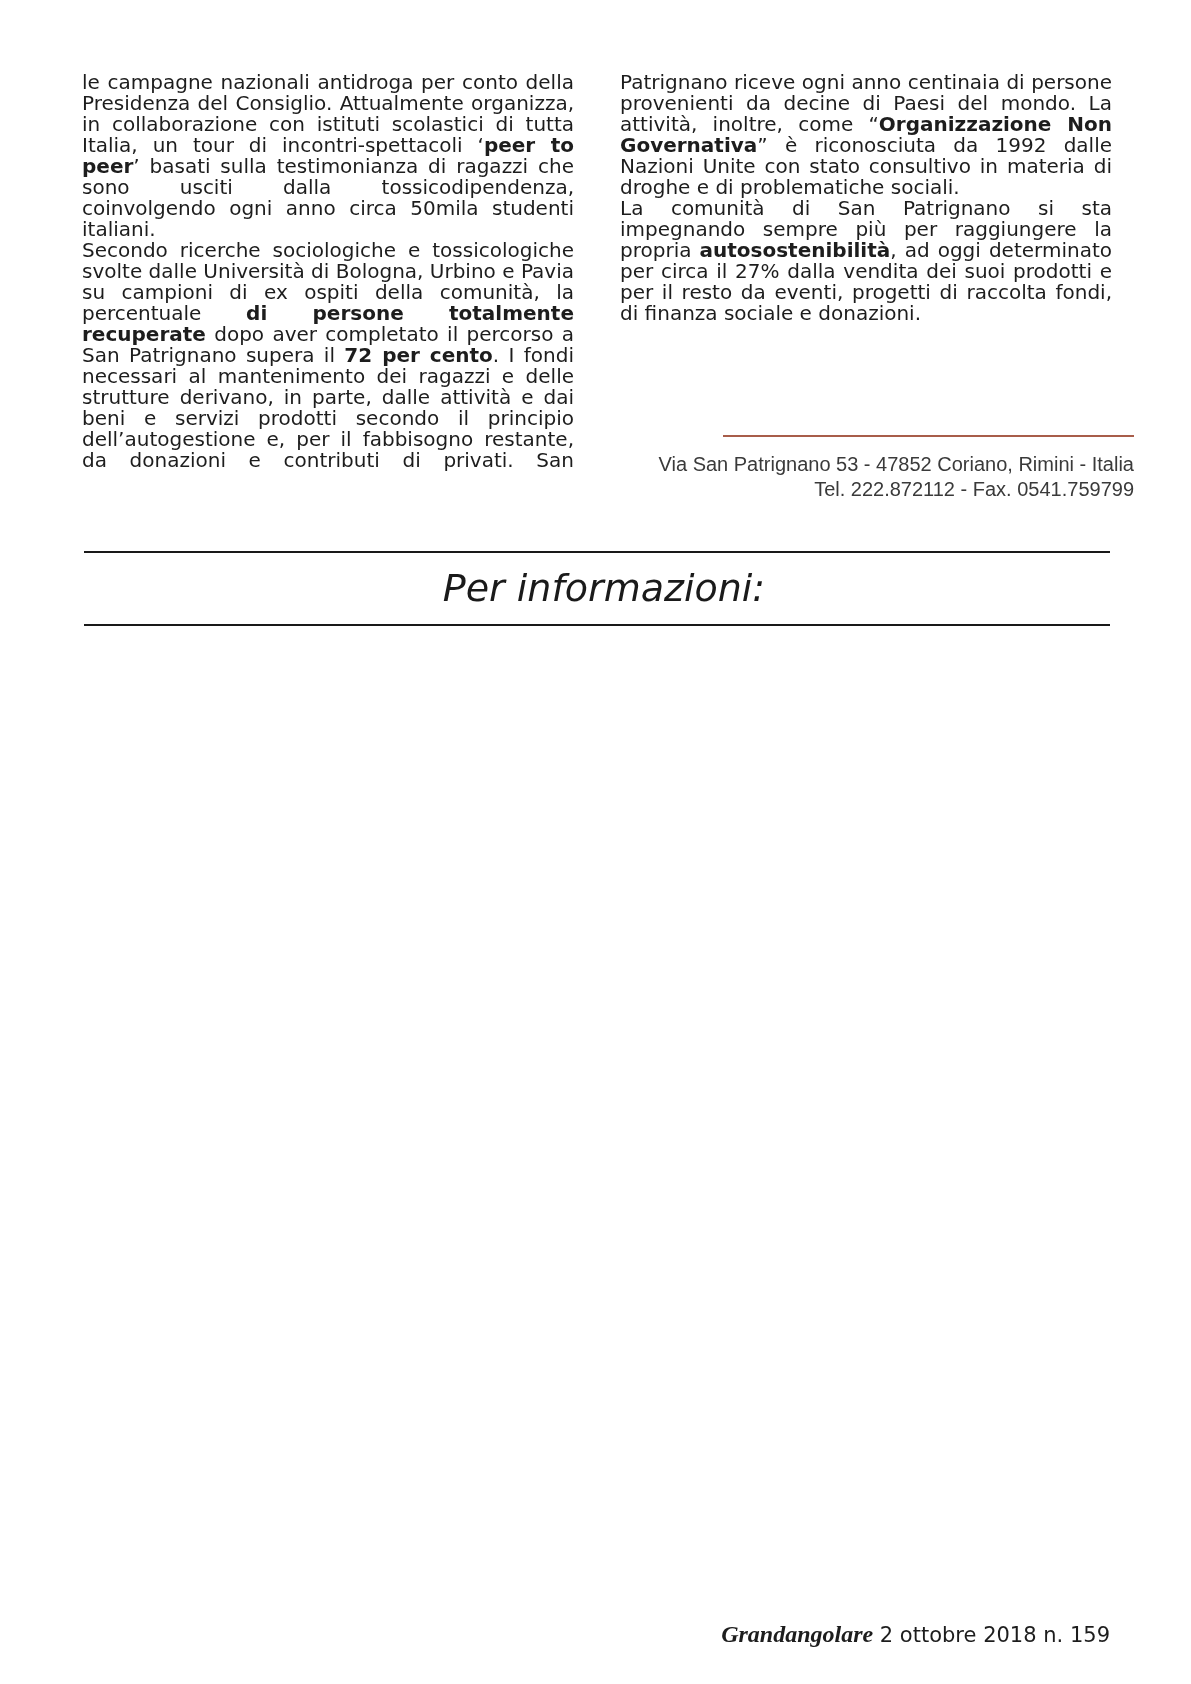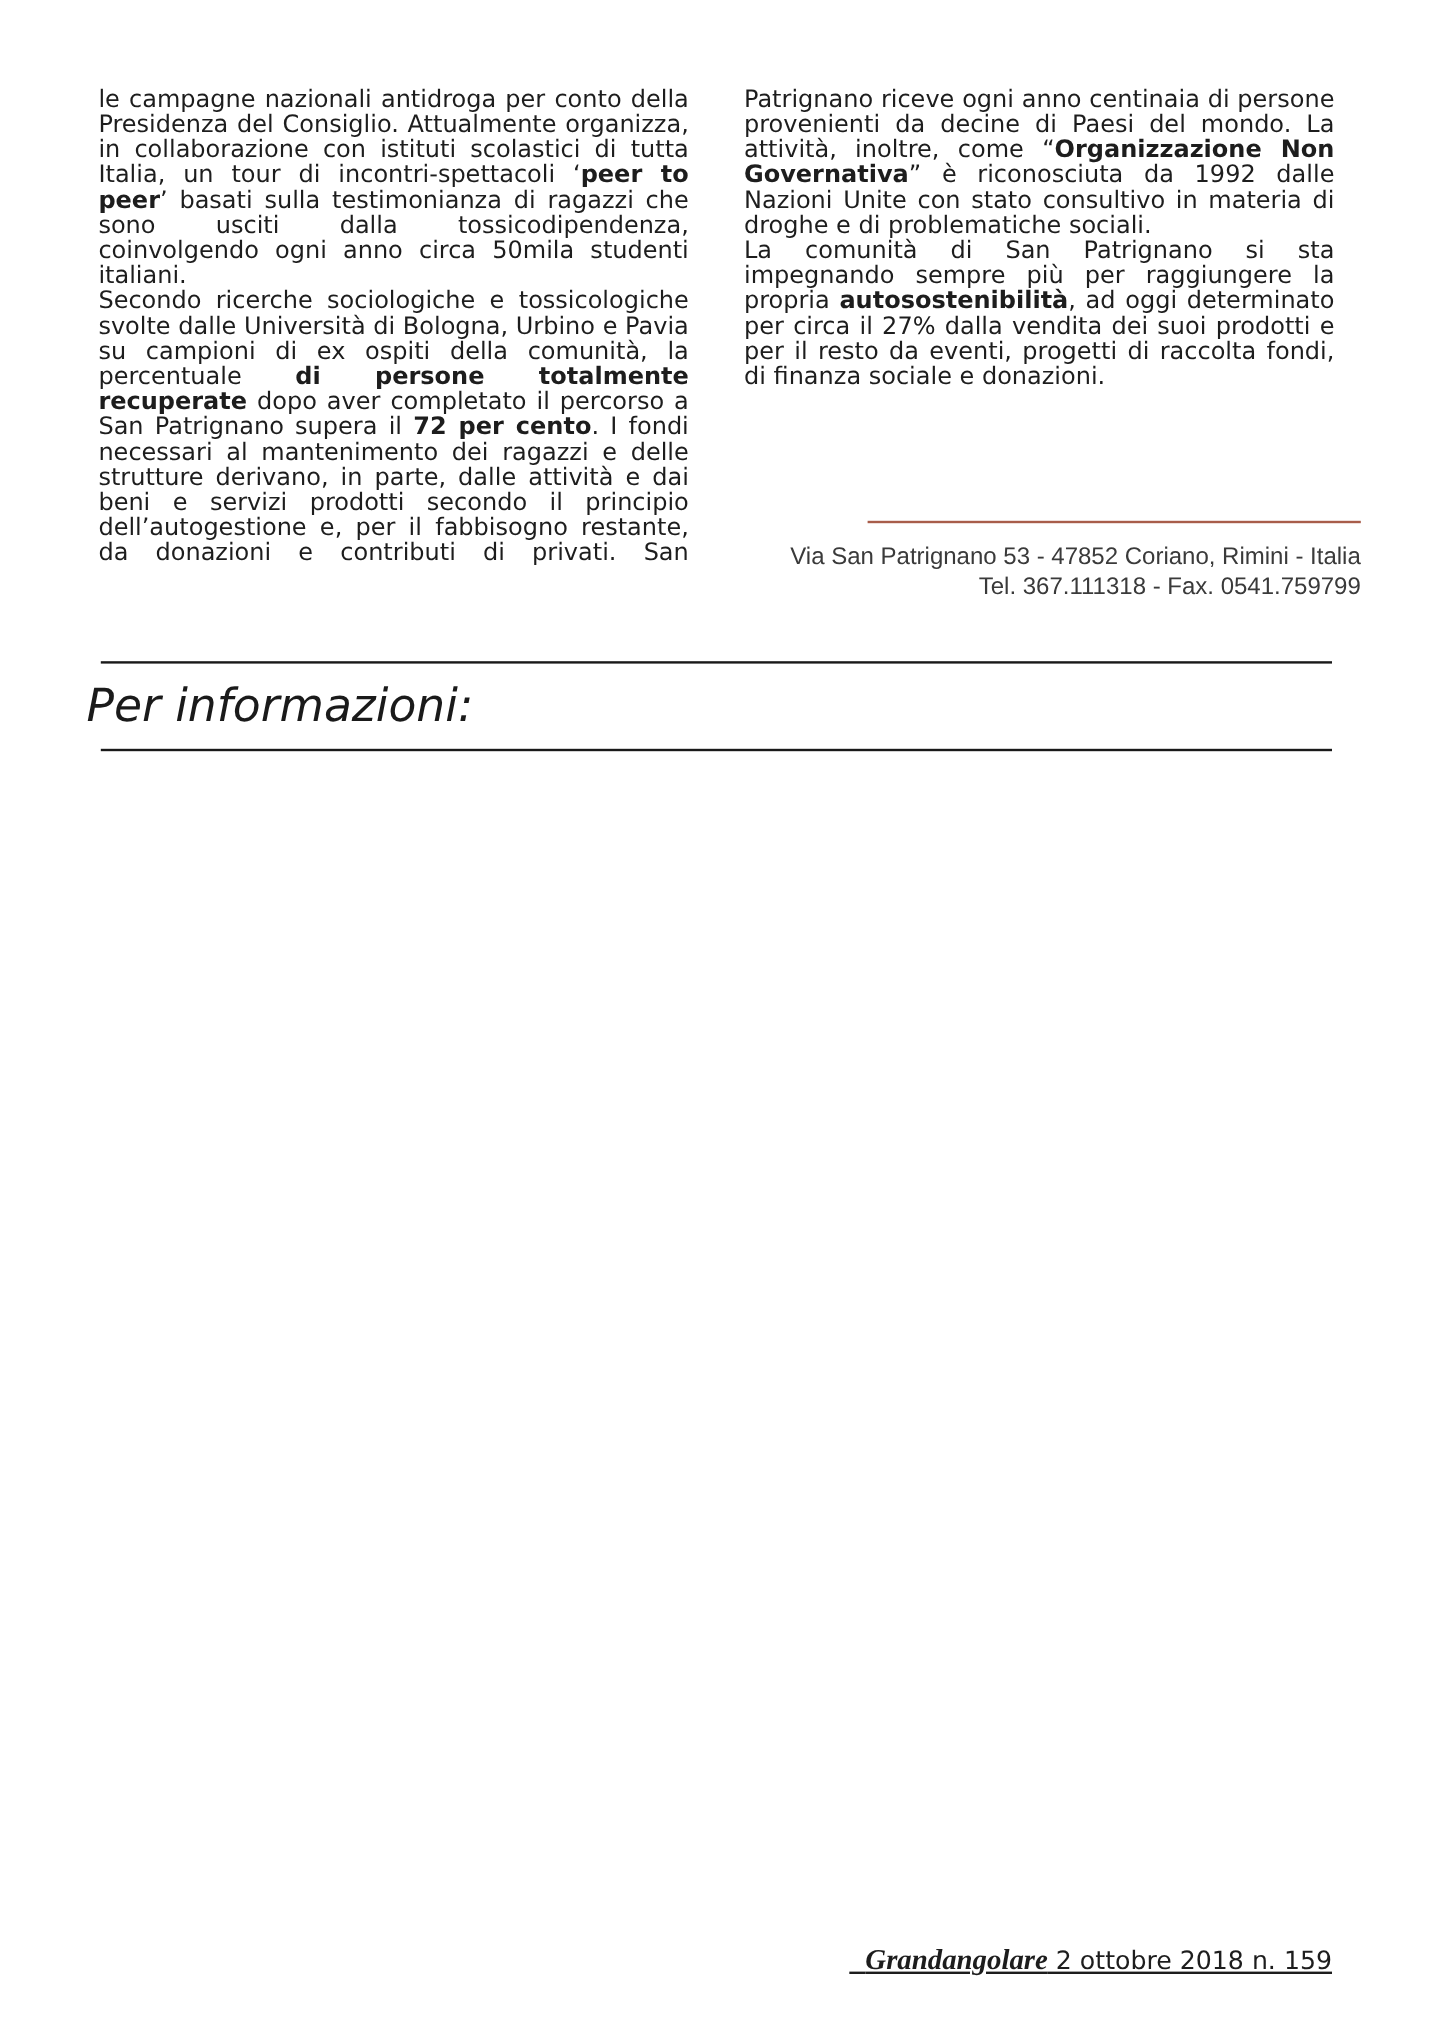--- a/index.html
+++ b/index.html
@@ -43,22 +43,22 @@
 
   .band-rule {
     position:absolute;
     left:84px; width:1026px; height:2px;
     background:#191919;
   }
   .band-rule-top { top:551px; }
   .band-rule-bottom { top:624px; }
   .band-text {
     position:absolute;
-    left:72px; top:556px; width:1026px; height:64px;
-    display:flex; align-items:center; justify-content:flex-start;
+    left:97px; top:556px; width:1026px; height:64px;
+    display:flex; align-items:center; justify-content:center;
     white-space:pre;
   }
   .band-label {
     font-style:italic;
     font-size:38px;
     color:#1a1a1a;
   }
   .band-email {
     font-family:"Liberation Sans", sans-serif;
     font-weight:bold;
@@ -66,21 +66,20 @@
     color:#2222dd;
     text-decoration:none;
   }
 
   .footer {
     position:absolute;
     top:1597px; right:81px;
     font-size:21px;
     color:#1d1d1d;
     white-space:pre;
-    text-decoration:underline;
   }
   .footer-name {
     font-family:"Liberation Serif", serif;
     font-weight:bold;
     font-style:italic;
     font-size:24px;
   }
 </style>
 </head>
 <body>
@@ -91,21 +90,21 @@
 </div>
 
 <div class="col col-right">
   <p><span>Patrignano riceve ogni anno centinaia di persone provenienti da decine di Paesi del mondo. La attività, inoltre, come “</span><b>Organizzazione Non Governativa</b><span>” è riconosciuta da 1992 dalle Nazioni Unite con stato consultivo in materia di droghe e di problematiche sociali.</span></p>
   <p><span>La comunità di San Patrignano si sta impegnando sempre più per raggiungere la propria </span><b>autosostenibilità</b><span>, ad oggi determinato per circa il 27% dalla vendita dei suoi prodotti e per il resto da eventi, progetti di raccolta fondi, di finanza sociale e donazioni.</span></p>
 </div>
 
 <div class="contact">
   <span class="contact-rule"></span>
   <div>Via San Patrignano 53 - 47852 Coriano, Rimini - Italia</div>
-  <div>Tel. 367.111318 - Fax. 0541.759799</div>
+  <div>Tel. 222.872112 - Fax. 0541.759799</div>
 </div>
 
 <div class="band-rule band-rule-top"></div>
 <div class="band-text">
   <span class="band-label">Per informazioni: </span>
 </div>
 <div class="band-rule band-rule-bottom"></div>
 
 <div class="footer">
   <span class="footer-name">Grandangolare</span><span> 2 ottobre 2018 n. 159</span>

